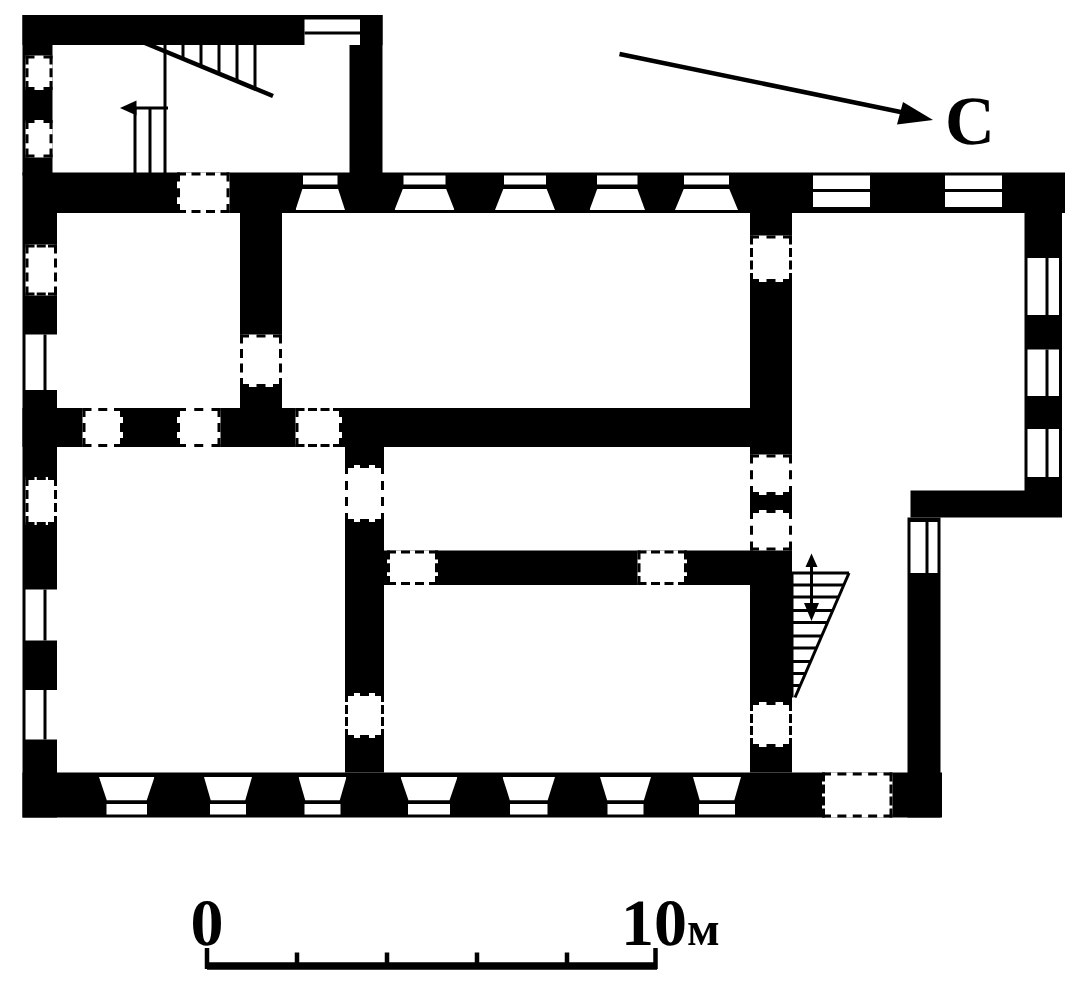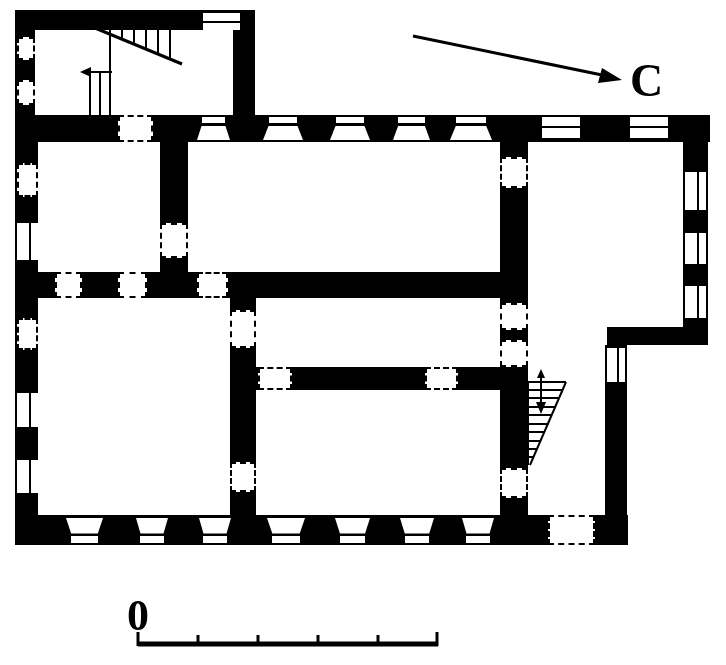--- a/index.html
+++ b/index.html
@@ -129,13 +129,14 @@
         <line x1="138" y1="632" x2="138" y2="646" stroke="#000000" stroke-width="3"></line>
         <line x1="198" y1="635" x2="198" y2="646" stroke="#000000" stroke-width="3"></line>
         <line x1="258" y1="635" x2="258" y2="646" stroke="#000000" stroke-width="3"></line>
         <line x1="318" y1="635" x2="318" y2="646" stroke="#000000" stroke-width="3"></line>
         <line x1="378" y1="635" x2="378" y2="646" stroke="#000000" stroke-width="3"></line>
         <line x1="437" y1="632" x2="437" y2="646" stroke="#000000" stroke-width="3"></line>
       </g>
     </svg>
   <div id="north-label" class="lbl" style="left:630px;top:58px;">С</div>
   <div id="scale-zero" class="lbl" style="left:118px;top:594px;width:40px;text-align:center;">0</div>
+  <div id="scale-end" class="lbl" style="left:414px;top:594px;"><span>10</span><span class="unit">м</span></div>
 </div>
 
 </body></html>

